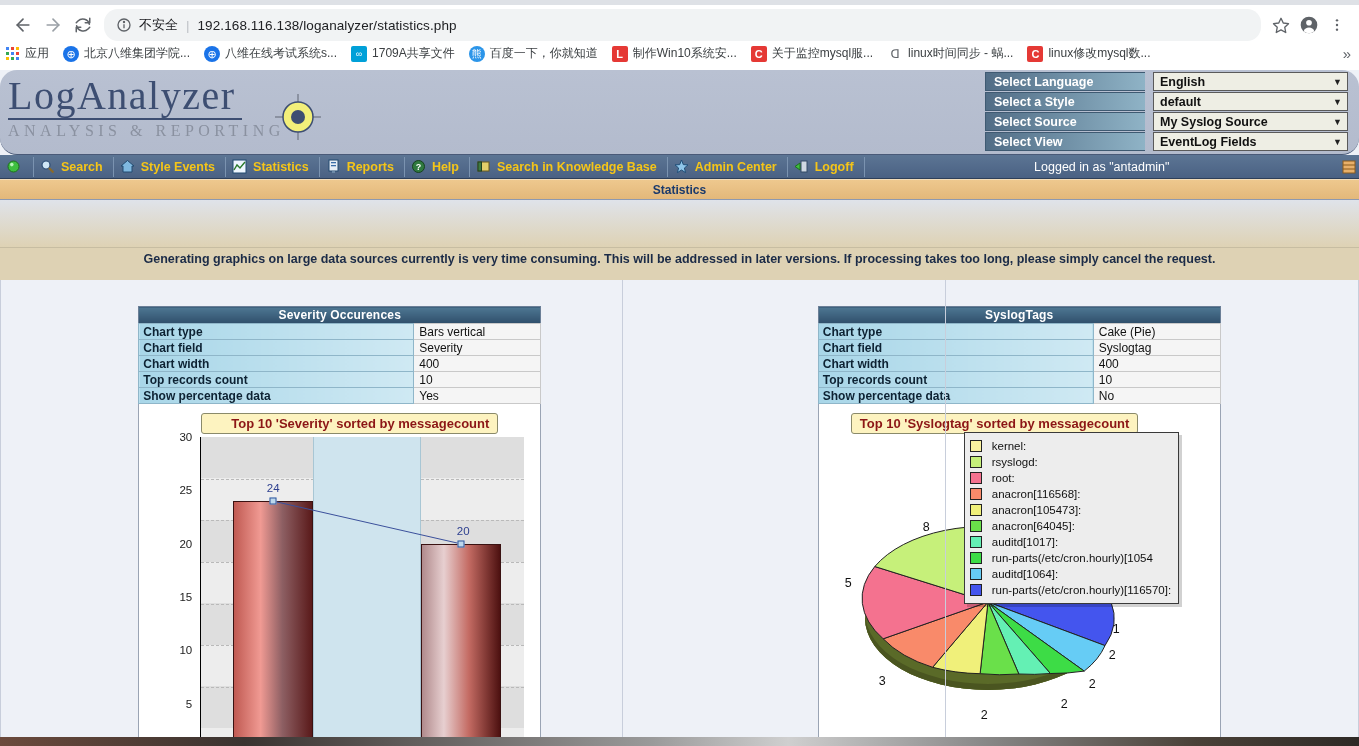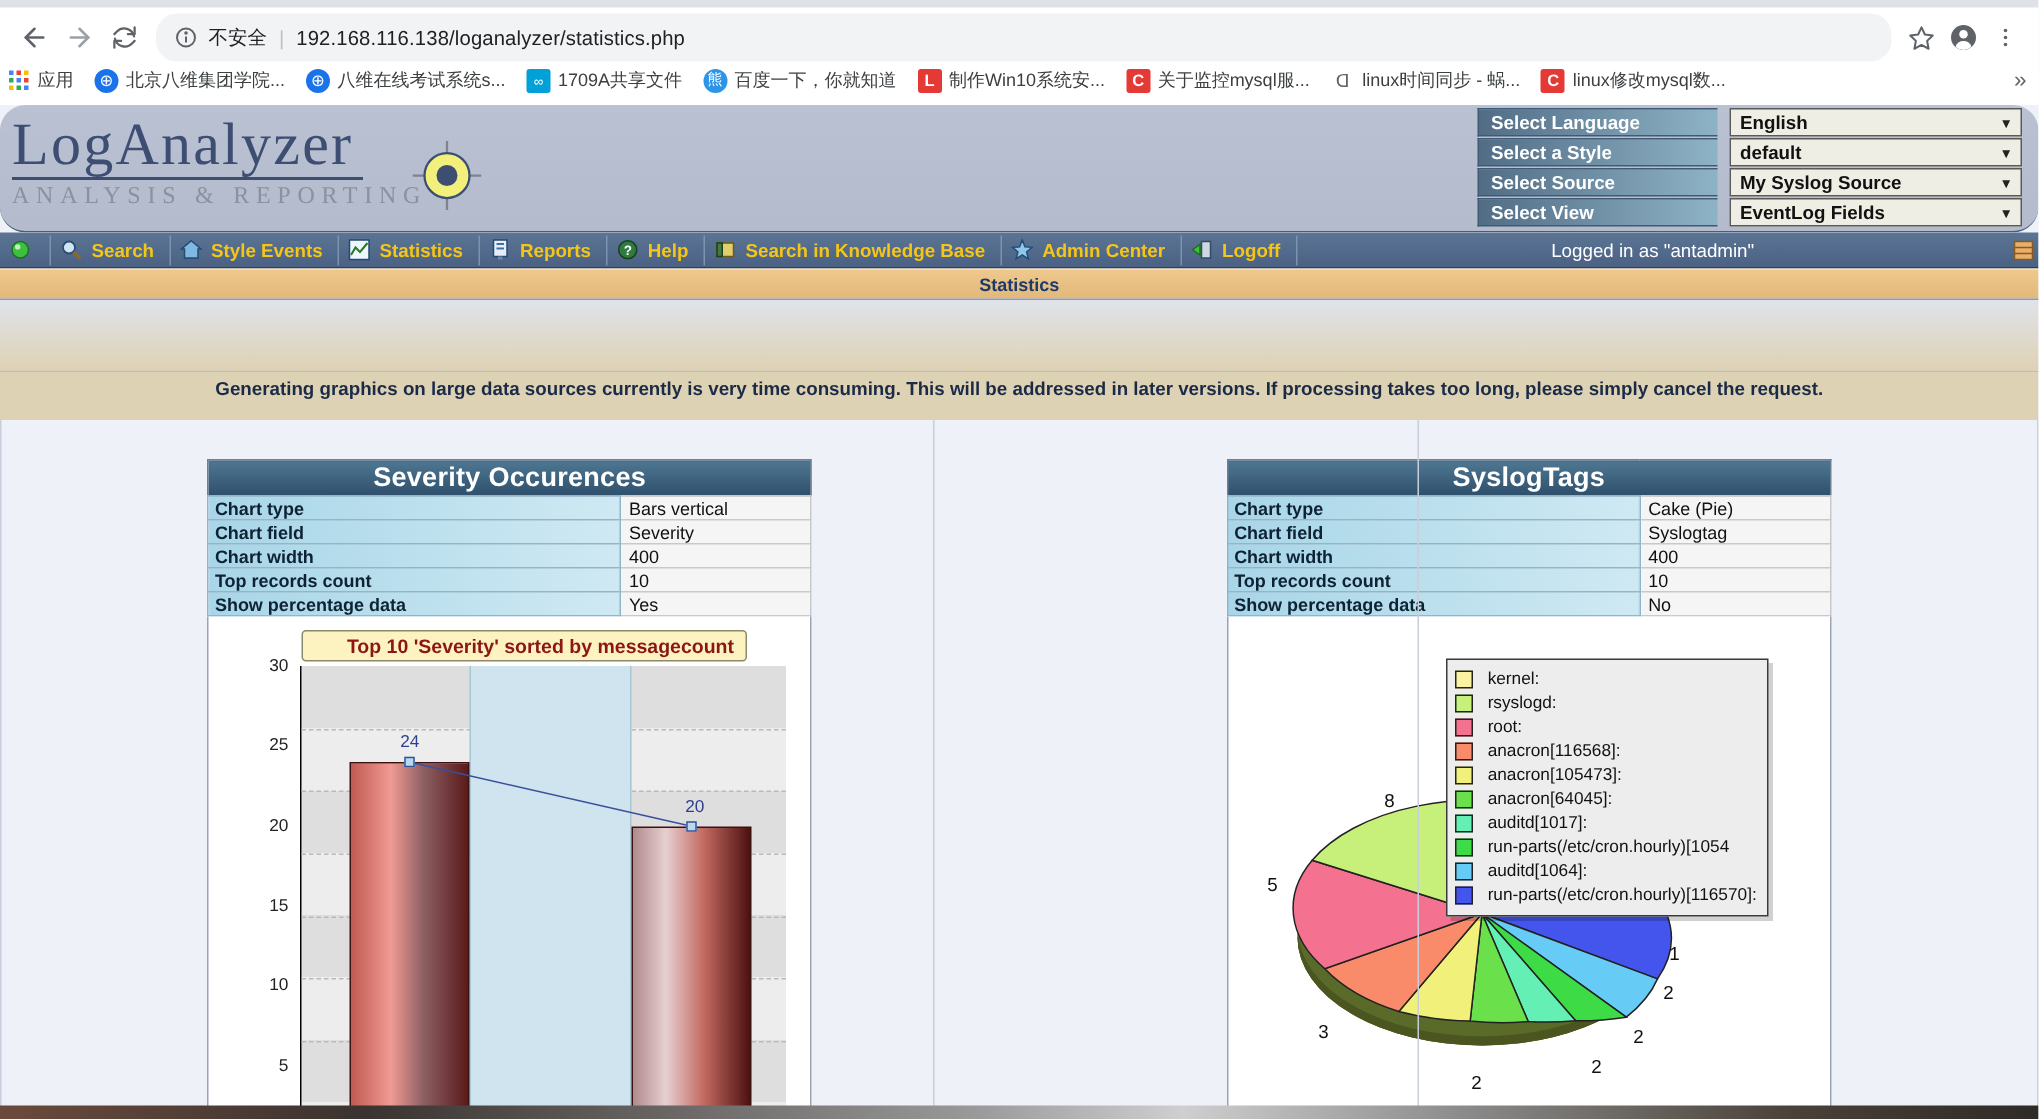--- a/index.html
+++ b/index.html
@@ -131,21 +131,21 @@
   .charts-row { display:flex; }
   .chart-col { width:50%; display:flex; justify-content:center; }
 
   .chart-box { width:403px; }
   .cfg-table {
     border-collapse:collapse; width:403px; font-size:12px;
     border:1px solid #6b7f97;
   }
   .cfg-title {
     background:linear-gradient(#4e7792,#2f4f6b); color:#fff; font-weight:bold;
-    text-align:center; font-size:18px; height:17px; letter-spacing:0.2px;
+    text-align:center; font-size:12px; height:17px; letter-spacing:0.2px;
   }
   .cfg-key {
     background:linear-gradient(to right,#a8d6e8,#cfe9f3); color:#0d2233; font-weight:bold;
     padding:0 4px; height:16px; font-size:12px; border:1px solid #8fb6c9;
   }
   .cfg-val {
     background:#f5f5f5; color:#111; padding:0 5px; height:16px; font-size:12px;
     border:1px solid #c9c9c9; width:127px;
   }
 
@@ -537,20 +537,21 @@
                 <td class="cfg-val">10</td>
                 </tr>
             <tr>
                   <td class="cfg-key">Show percentage data</td>
                 <td class="cfg-val">No</td>
                 </tr>
           </tbody>
             </table>
 
           <div class="graph pie">
+            <div class="graph-title pie-t">Top 10 'Syslogtag' sorted by messagecount</div>
 
             <div class="pie-legend">
               <div class="lg-row">
                   <span class="lg-sw" style="background:#fbf3a0"></span>
                   <span class="lg-txt">kernel:</span>
                 </div>
               <div class="lg-row">
                   <span class="lg-sw" style="background:#c6f07a"></span>
                   <span class="lg-txt">rsyslogd:</span>
                 </div>

